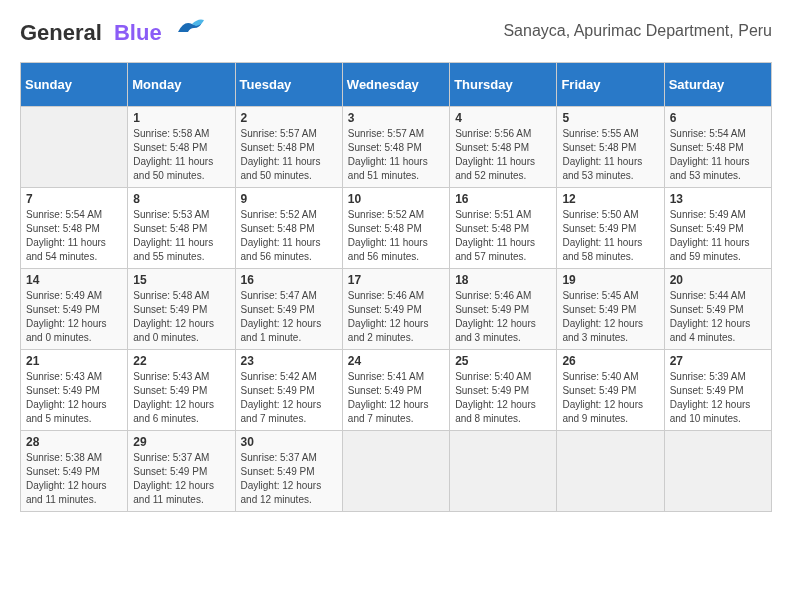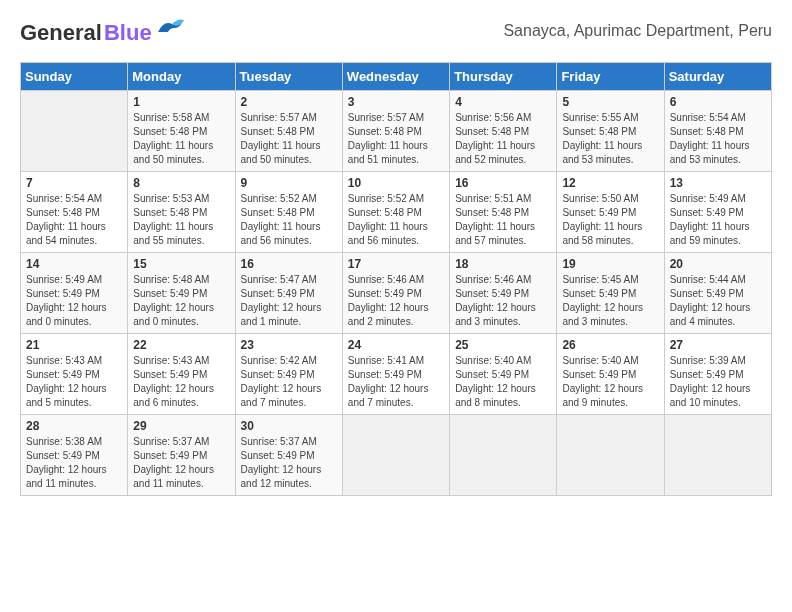--- a/index.html
+++ b/index.html
@@ -38,21 +38,21 @@
     table {
       width: 100%;
       border-collapse: collapse;
       table-layout: fixed;
     }
     thead tr th {
       background-color: #2979c8;
       color: #fff;
       font-size: 13px;
       font-weight: bold;
-      padding: 6px 4px;
+      padding: 14px 4px;
       text-align: left;
       border: 1px solid #ccc;
     }
     tbody tr td {
       vertical-align: top;
       border: 1px solid #ccc;
       padding: 4px 5px;
       font-size: 10.5px;
       color: #333;
       height: 80px;
@@ -78,21 +78,21 @@
     }
     .empty-cell {
       background: #f0f0f0 !important;
     }
   </style>
 </head>
 <body>
 
 <div class="header-area">
   <div class="logo">
-    <div style="display:flex; align-items:center; gap:2px;">
+    <div style="display:flex; align-items:center; gap:12px;">
       <span style="font-size:22px; font-weight:bold; color:#333;">General</span>
       <span style="font-size:22px; font-weight:bold; color:#8b5cf6;">Blue</span>
       <svg width="30" height="22" viewBox="0 0 30 22" style="margin-left:2px; margin-top:-8px;">
         <path d="M2 14 Q8 2 16 6 Q20 8 26 4 Q24 10 18 10 Q14 10 12 14 Z" fill="#1a6bb5"></path>
         <path d="M16 6 Q22 0 28 2 Q26 7 20 8 Z" fill="#4db6e8"></path>
       </svg>
     </div>
   </div>
   <div class="title-area">
     <div class="location">Sanayca, Apurimac Department, Peru</div>

